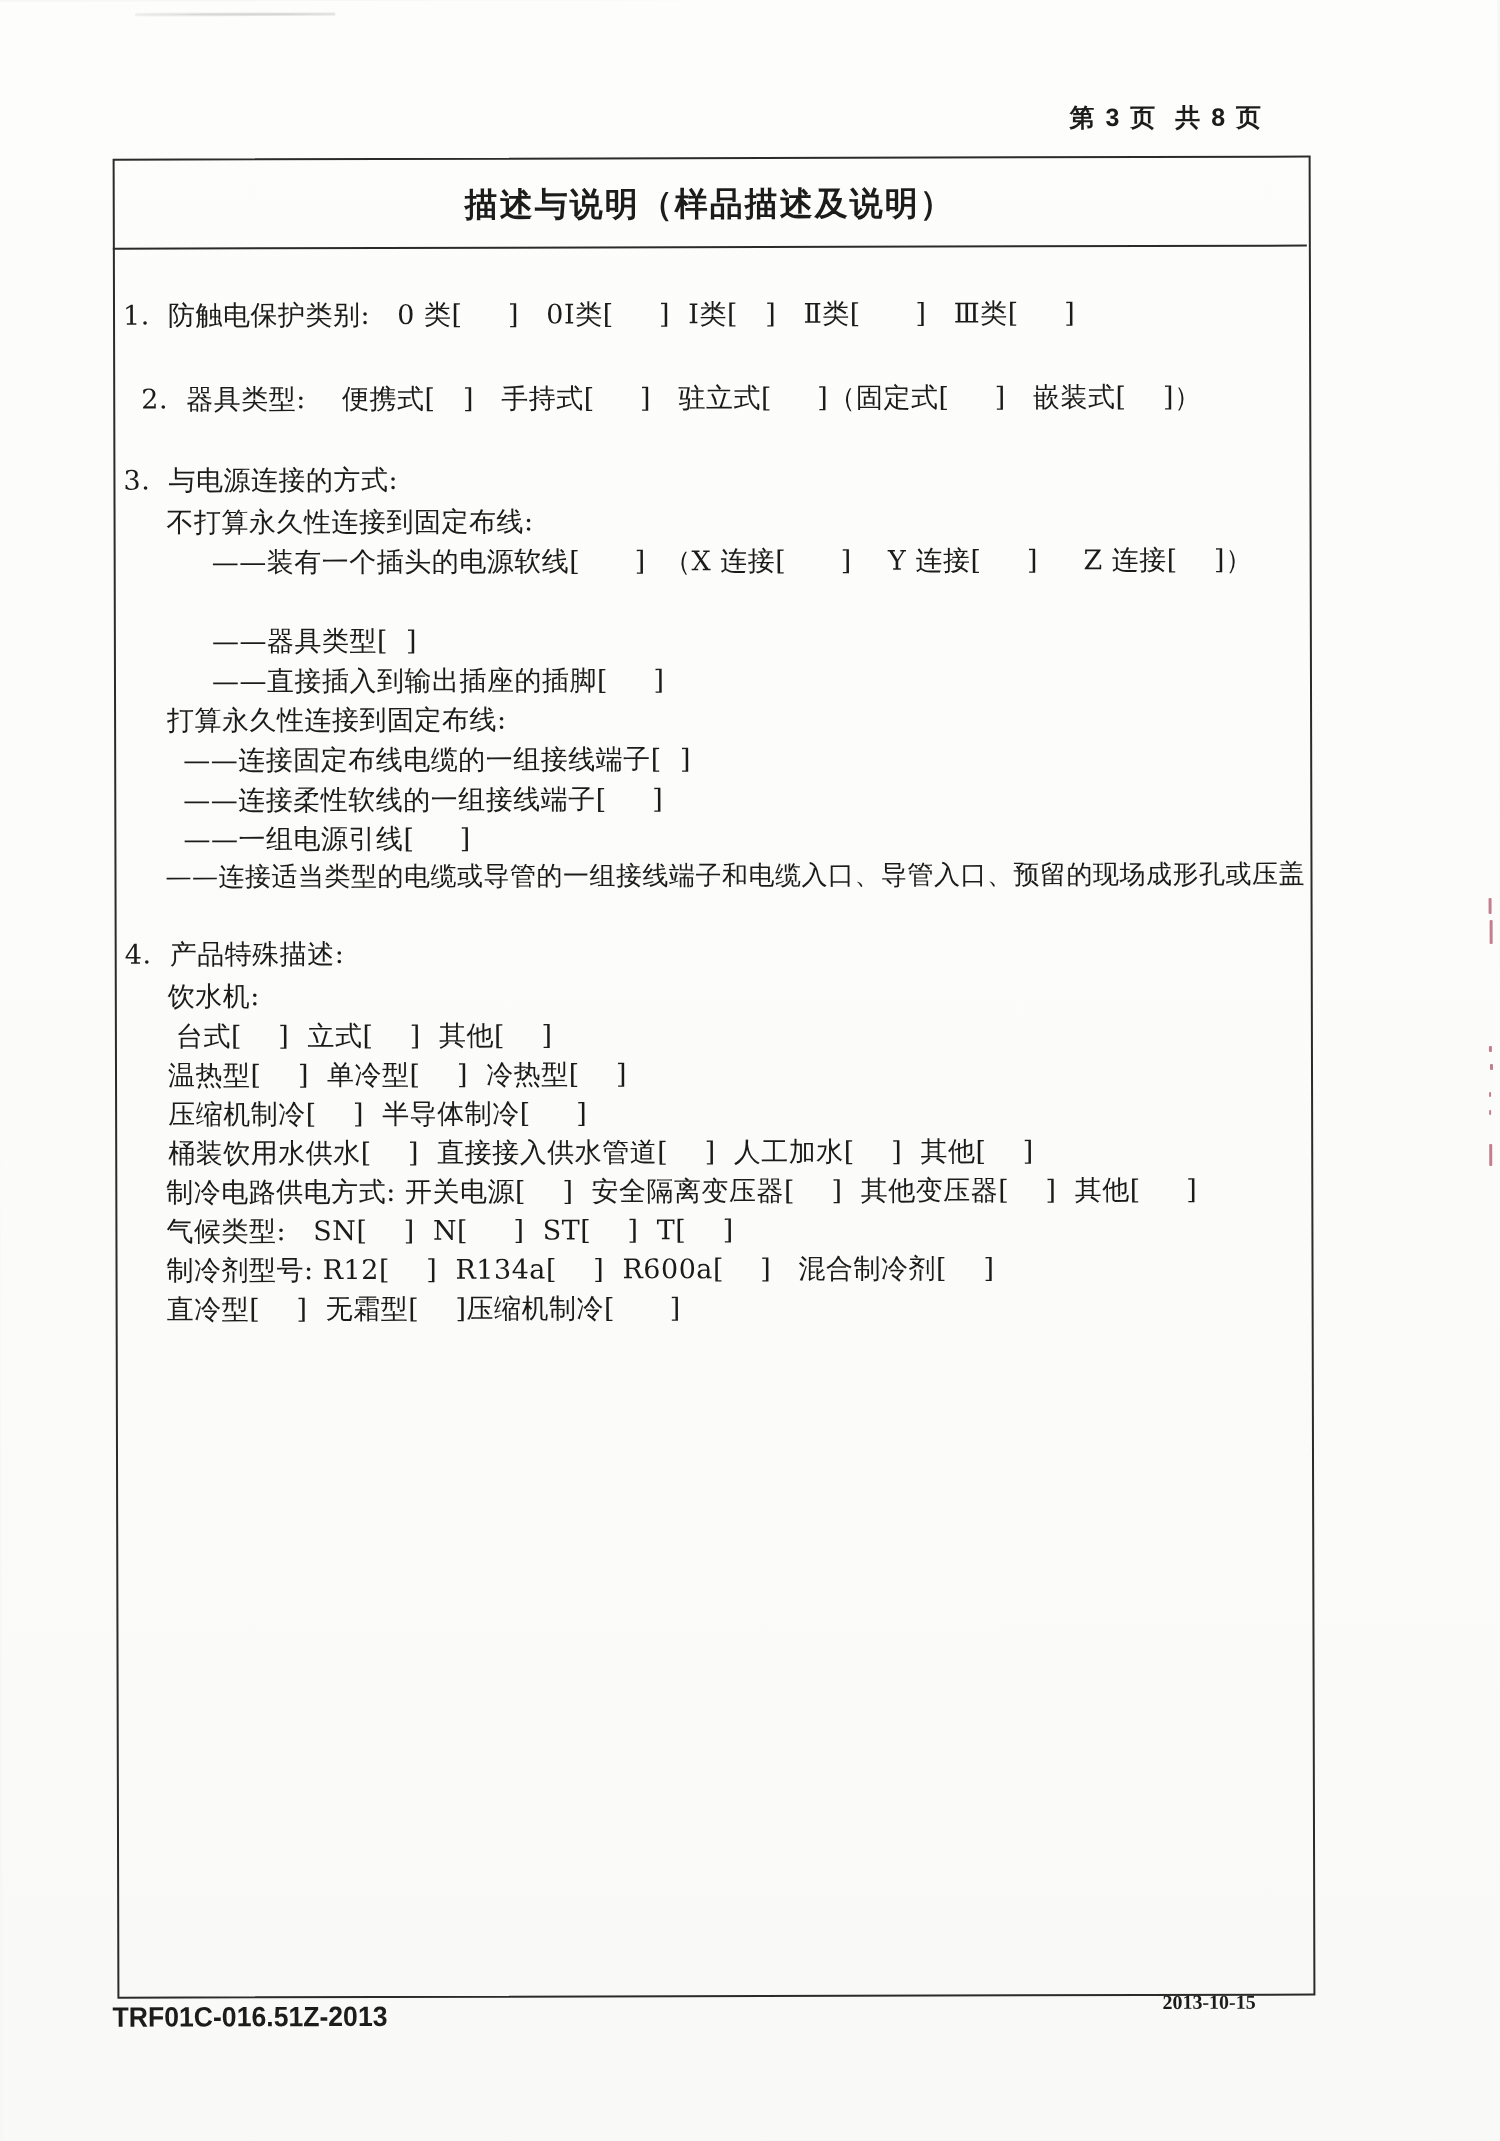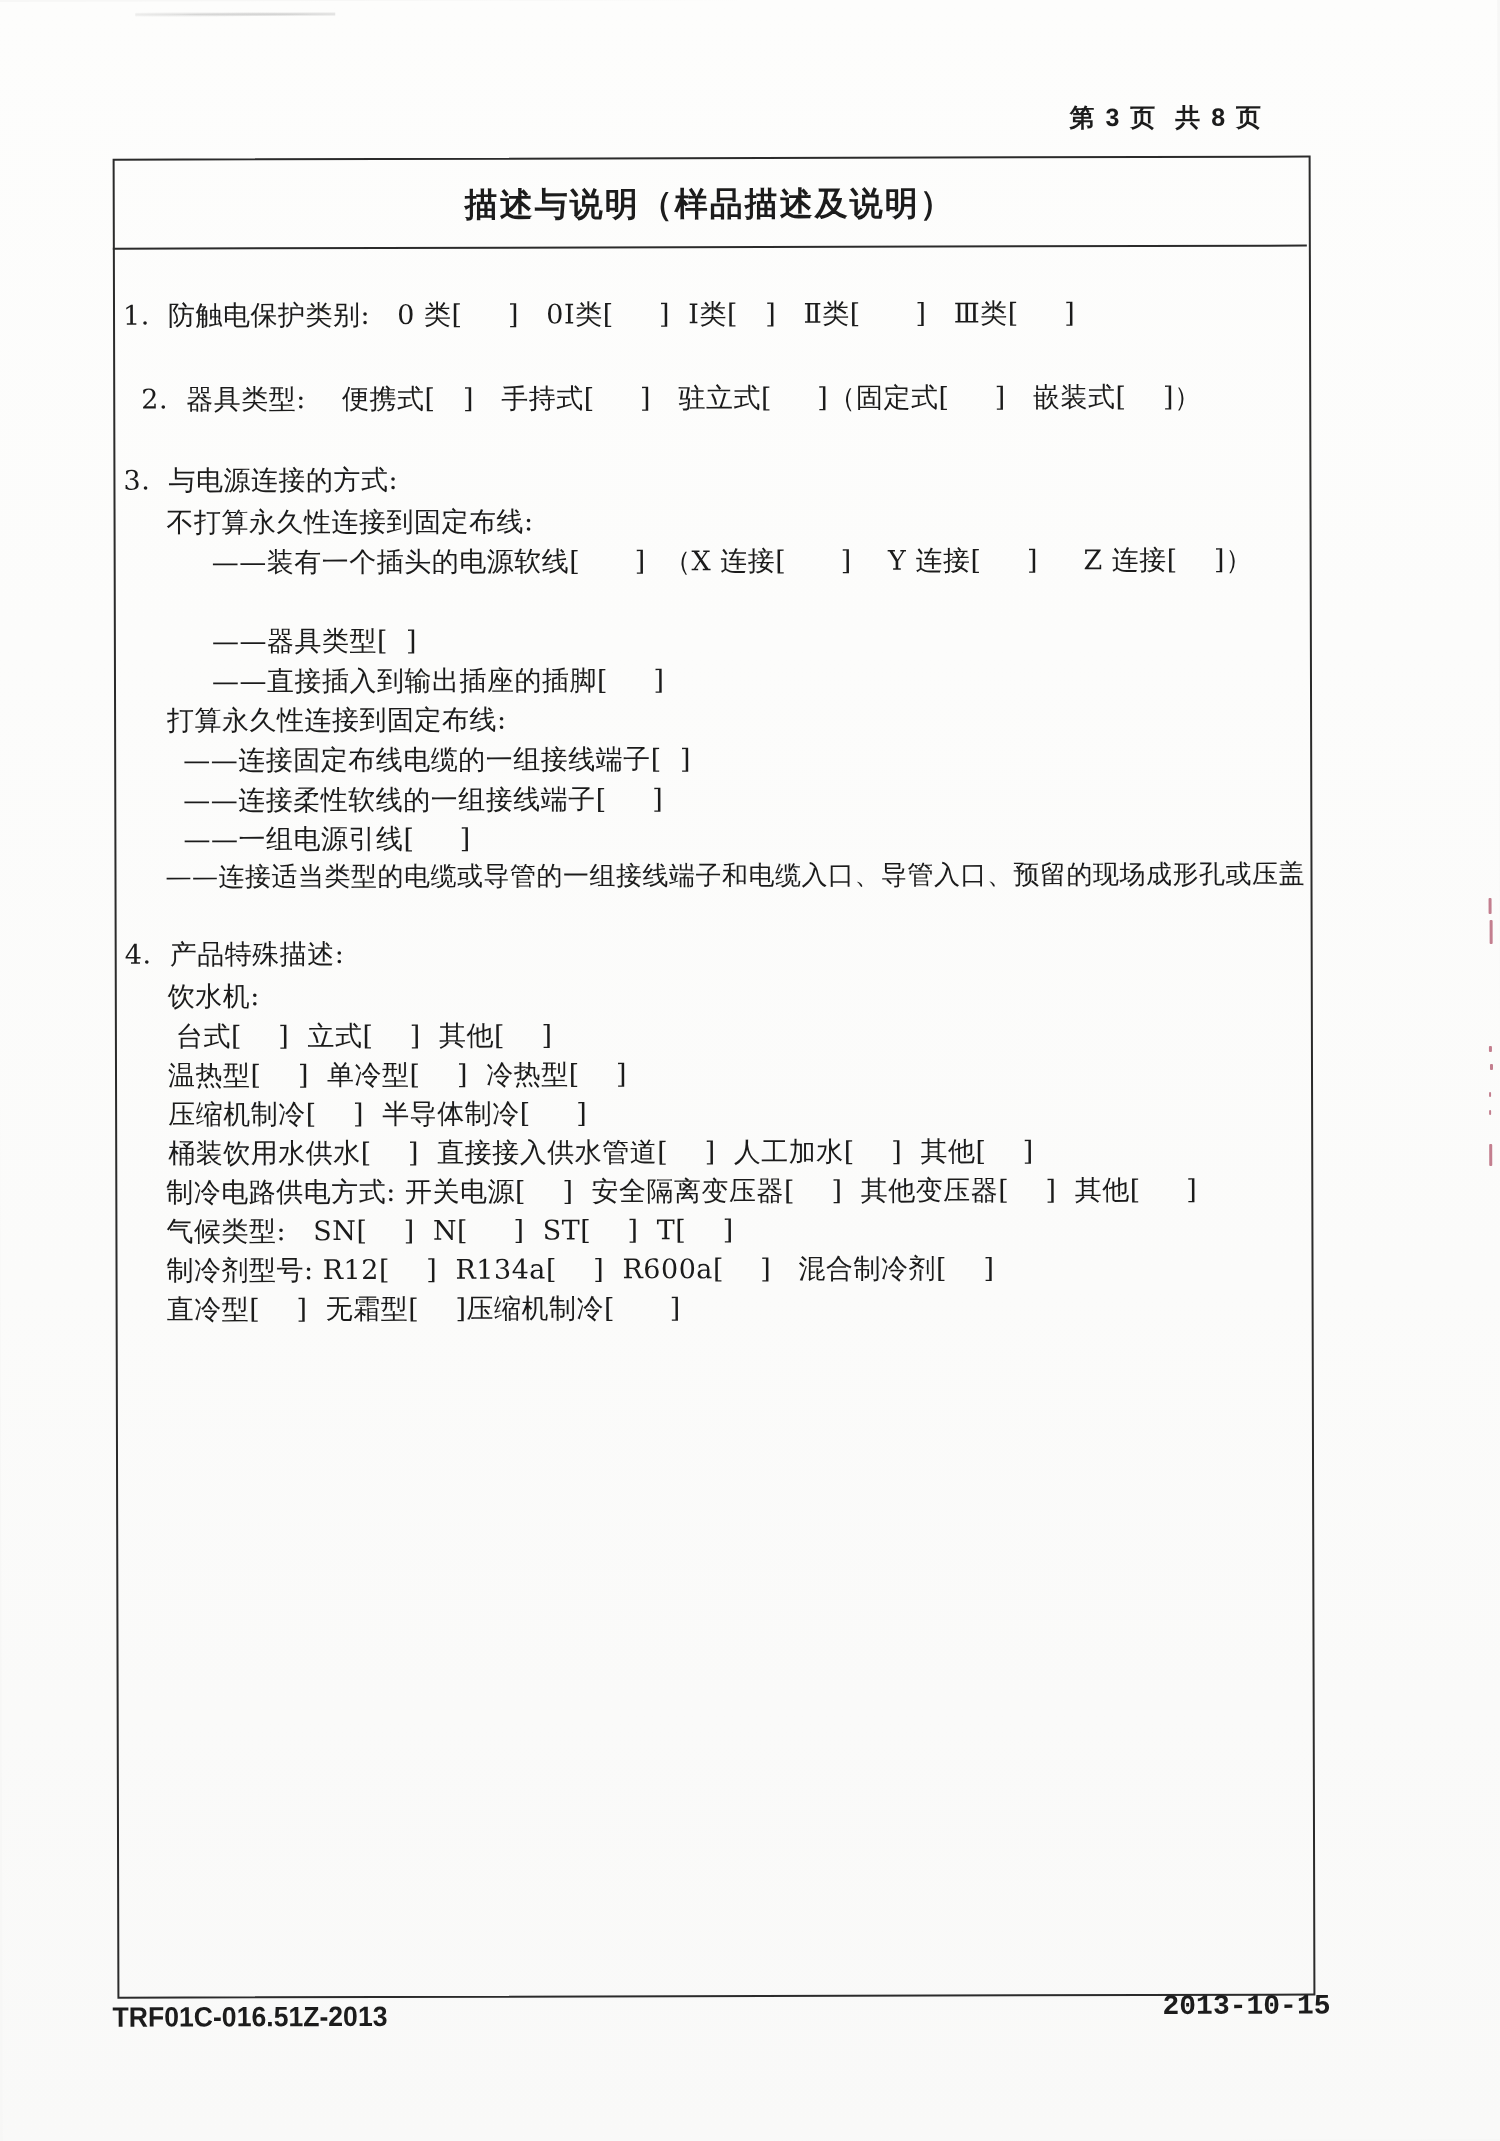--- a/index.html
+++ b/index.html
@@ -75,22 +75,22 @@
   .l23{left:166px; top:1290px;}
   
   .ftr-left{
     position:absolute;left:110px;top:2000px;
     font-family:"Liberation Sans","DejaVu Sans",sans-serif;
     font-size:28px;font-weight:bold;letter-spacing:0px;white-space:pre;
     transform:scaleX(0.95);transform-origin:left;
   }
   .ftr-right{
     position:absolute;left:1160px;top:1992px;
-    font-family:Liberation Mono, monospace;
-    font-size:28px;font-weight:bold;white-space:pre;
+    font-family:Liberation Serif, serif;
+    font-size:20px;font-weight:bold;white-space:pre;
   }
   
   .smudge-top{
     position:absolute;left:138px;top:10px;width:200px;height:6px;
     background:radial-gradient(ellipse at 30% 50%,rgba(120,120,120,0.25),transparent 60%),
                radial-gradient(ellipse at 80% 50%,rgba(120,120,120,0.3),transparent 55%);
   }
   .red-marks span{
     position:absolute;background:#a43b55;opacity:0.65;border-radius:1px;
   }

